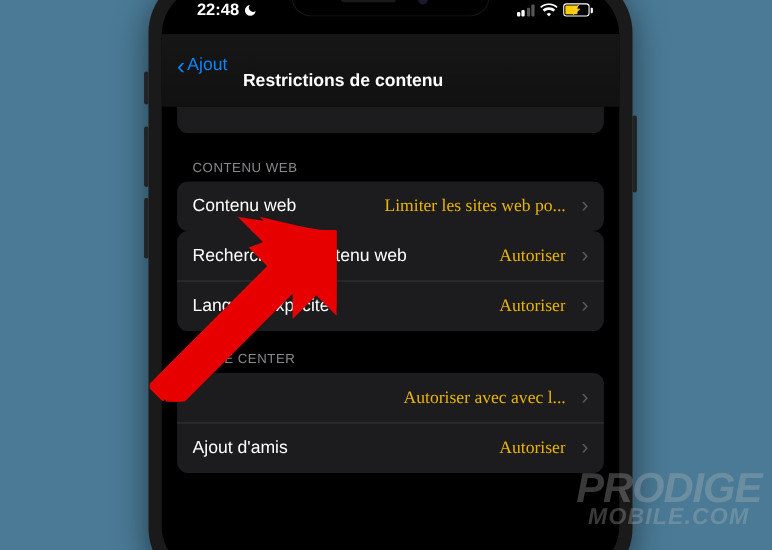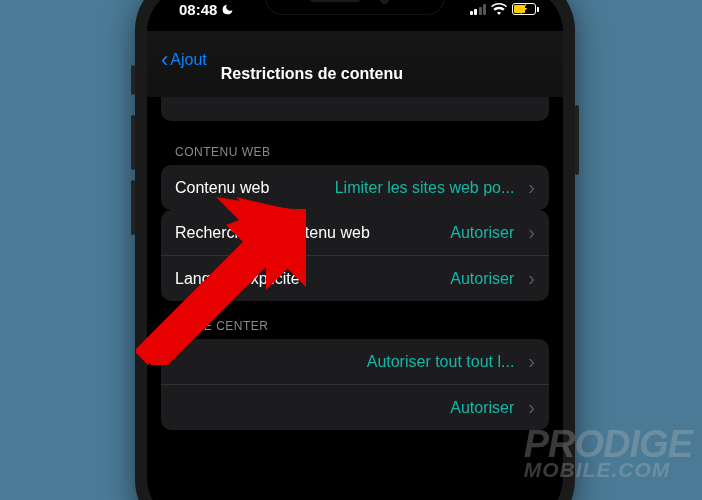--- a/index.html
+++ b/index.html
@@ -98,61 +98,61 @@
   .section-header { color:#8a8a8e; font-size:12px; letter-spacing:0.5px; padding:18px 14px 6px; text-transform:uppercase; }
   .group { background:#1c1c1e; border-radius:10px; overflow:hidden; }
   .row {
     display:flex; align-items:center;
     padding:11px 14px;
     min-height:44px;
     gap:8px;
   }
   .row + .row { border-top:0.5px solid #333; }
   .row-label { color:#fff; font-size:16px; flex-shrink:0; }
-  .row-value { color:#14b8a6; font-size:16px; margin-left:auto; white-space:nowrap; overflow:hidden; text-overflow:ellipsis; text-align:left; }
+  .row-value { color:#eab308; font-size:16px; margin-left:auto; white-space:nowrap; overflow:hidden; text-overflow:ellipsis; text-align:left;font-family:Liberation Serif, serif; }
   .row-label.flex1 { flex: 1 1 auto; white-space:nowrap; overflow:hidden; text-overflow:ellipsis; }
   .chevron { color:#5a5a5e; font-size:20px; font-weight:300; margin-left:6px; flex-shrink:0; }
 
   .arrow-annotation {
     position:absolute;
     left:136px; top:195px;
     width:180px; height:170px;
     pointer-events:none;
     z-index:30;
   }
 
   .watermark {
     position:absolute;
     right:10px; bottom:20px;
     font-family: Arial, sans-serif;
     font-weight:900;
     font-style:italic;
     color:rgba(190,190,190,0.30);
-    text-align:left;
+    text-align:center;
     line-height:0.9;
     letter-spacing:-1px;
     z-index:25;
   }
   .watermark .l1 { font-size:38px; }
   .watermark .l2 { font-size:21px; letter-spacing:1px; }
 </style>
 </head>
 <body>
 
 <div class="phone">
   <div class="side-btn b1"></div>
   <div class="side-btn b2"></div>
   <div class="side-btn b3"></div>
   <div class="side-btn b4"></div>
   <div class="screen">
     <div class="notch"></div>
 
     <div class="status-bar">
       <div class="status-left">
-        <span>08:48</span>
+        <span>22:48</span>
         <svg class="moon-icon" viewBox="0 0 24 24">
           <path d="M21 12.8A9 9 0 1 1 11.2 3a7 7 0 0 0 9.8 9.8z" fill="#fff"></path>
         </svg>
       </div>
       <div class="status-right">
         <div class="signal-bars">
           <span></span>
             <span></span>
             <span class="dim"></span>
             <span class="dim"></span>
@@ -199,24 +199,25 @@
         <div class="row">
           <span class="row-label flex1">Langage explicite</span>
           <span class="row-value">Autoriser</span>
           <span class="chevron">›</span>
         </div>
       </div>
 
       <div class="section-header">GAME CENTER</div>
       <div class="group">
         <div class="row">
-          <span class="row-value">Autoriser tout tout l...</span>
-          <span class="chevron">›</span>
-        </div>
-        <div class="row">
+          <span class="row-value">Autoriser avec avec l...</span>
+          <span class="chevron">›</span>
+        </div>
+        <div class="row">
+          <span class="row-label flex1">Ajout d'amis</span>
           <span class="row-value">Autoriser</span>
           <span class="chevron">›</span>
         </div>
       </div>
     </div>
   </div>
 </div>
 
 <svg class="arrow-annotation" viewBox="0 0 180 170">
   <g fill="#e60000">

